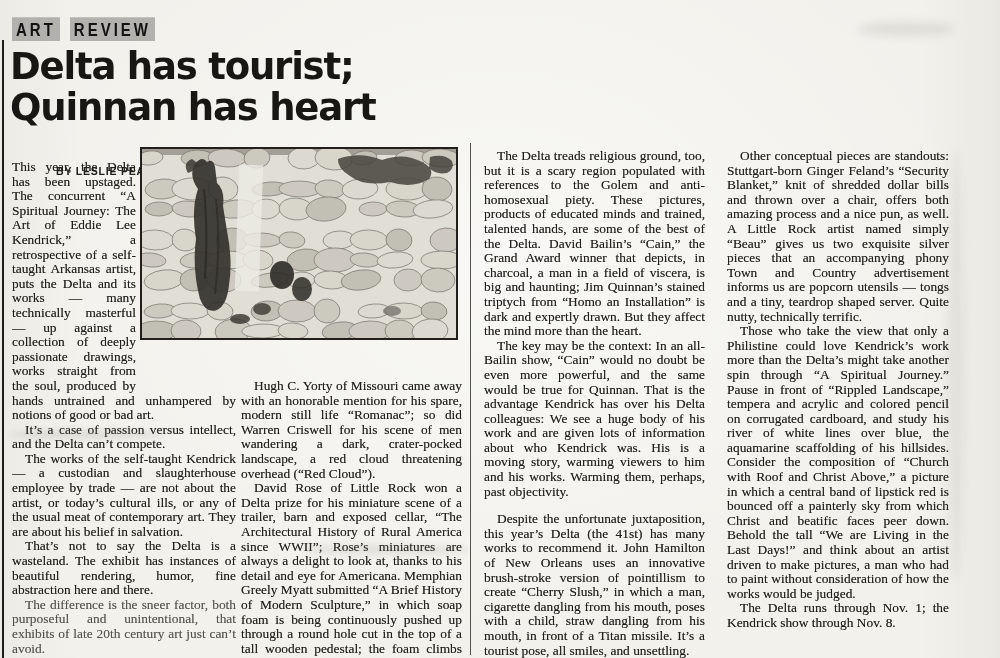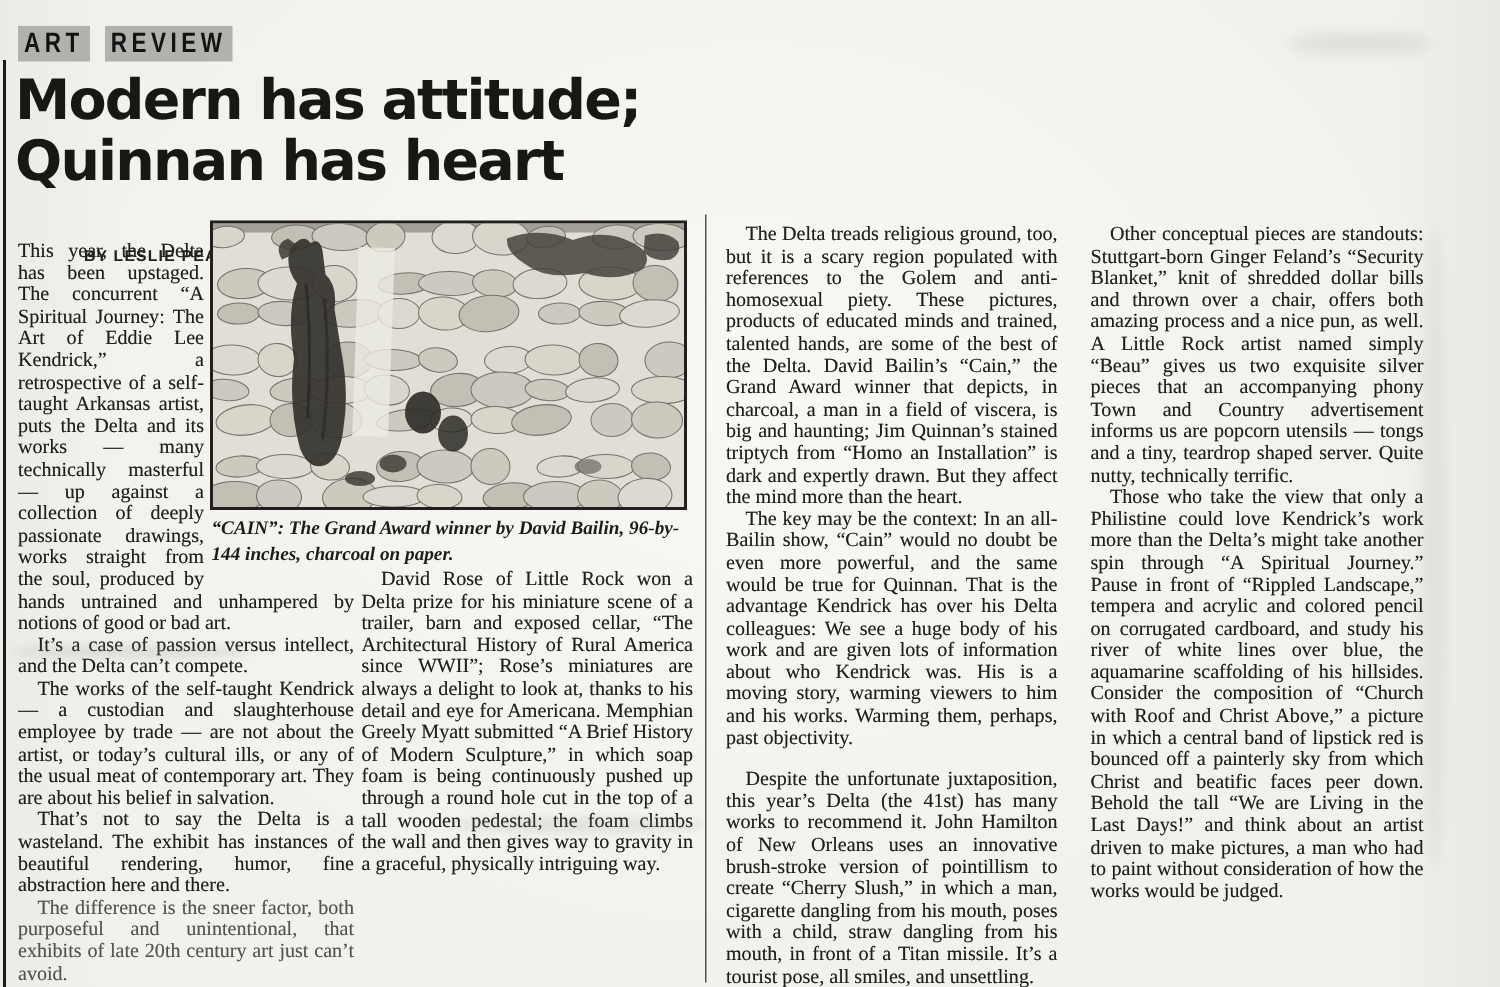--- a/index.html
+++ b/index.html
@@ -65,21 +65,21 @@
 
   <div class="left-rule"></div>
   <div class="v-rule"></div>
 
   <div class="kicker">
     <span class="kicker-word">ART</span>
     <span class="kicker-word">REVIEW</span>
   </div>
 
   <div class="headline">
-    <div>Modern has attitude;</div>
+    <div>Delta has tourist;</div>
     <div>Quinnan has heart</div>
   </div>
 
   <div class="byline">BY LESLIE PEACOCK</div>
 
   <div class="figure-frame">
     <svg id="cain-svg" width="314" height="189" viewBox="0 0 314 189" xmlns="http://www.w3.org/2000/svg">
       <rect x="0" y="0" width="314" height="189" fill="#e1ded5"></rect>
       <rect x="0" y="0" width="314" height="6" fill="#55534c" opacity=".45"></rect>
       <g id="rock-field">
@@ -168,44 +168,45 @@
       <path d="M74,50 Q79,95 73,145" stroke="#23221e" stroke-width="2" fill="none" opacity=".5"></path>
 
       <ellipse cx="140" cy="126" rx="12" ry="14" fill="#2d2b26" opacity=".9"></ellipse>
       <ellipse cx="160" cy="140" rx="10" ry="12" fill="#2d2b26" opacity=".85"></ellipse>
       <ellipse cx="120" cy="160" rx="9" ry="6" fill="#3a3832" opacity=".8"></ellipse>
       <ellipse cx="98" cy="170" rx="10" ry="5" fill="#34322c" opacity=".8"></ellipse>
       <ellipse cx="250" cy="162" rx="9" ry="5" fill="#6b6862" opacity=".7"></ellipse>
     </svg>
   </div>
 
-  <div class="caption">“CAIN”: The Grand Award winner by David Bailin, 96-by-144 inches, charcoal on paper.</div>
 
   <div class="col" id="col1">
     <div class="img-spacer"></div>
     <div>
         <p class="para">This year, the Delta has been upstaged. The concurrent “A Spiritual Journey: The Art of Eddie Lee Kendrick,” a retrospective of a self-taught Arkansas artist, puts the Delta and its works — many technically masterful — up against a collection of deeply passionate drawings, works straight from the soul, produced by hands untrained and unhampered by notions of good or bad art.</p>
         <p class="para">It’s a case of passion versus intellect, and the Delta can’t compete.</p>
         <p class="para">The works of the self-taught Kendrick — a custodian and slaughterhouse employee by trade — are not about the artist, or today’s cultural ills, or any of the usual meat of contemporary art. They are about his belief in salvation.</p>
         <p class="para">That’s not to say the Delta is a wasteland. The exhibit has instances of beautiful rendering, humor, fine abstraction here and there.</p>
         <p class="para">The difference is the sneer factor, both purposeful and unintentional, that exhibits of late 20th century art just can’t avoid.</p>
       </div>
   </div>
 
   <div class="col" id="col2">
+      <p class="para">Hugh C. Yorty of Missouri came away with an honorable mention for his spare, modern still life “Romanac”; so did Warren Criswell for his scene of men wandering a dark, crater-pocked landscape, a red cloud threatening overhead (“Red Cloud”).</p>
       <p class="para">David Rose of Little Rock won a Delta prize for his miniature scene of a trailer, barn and exposed cellar, “The Architectural History of Rural America since WWII”; Rose’s miniatures are always a delight to look at, thanks to his detail and eye for Americana. Memphian Greely Myatt submitted “A Brief History of Modern Sculpture,” in which soap foam is being continuously pushed up through a round hole cut in the top of a tall wooden pedestal; the foam climbs the wall and then gives way to gravity in a graceful, physically intriguing way.</p>
     </div>
   <div class="col" id="col3">
       <p class="para">The Delta treads religious ground, too, but it is a scary region populated with references to the Golem and anti-homosexual piety.  These pictures, products of educated minds and trained, talented hands, are some of the best of the Delta. David Bailin’s “Cain,” the Grand Award winner that depicts, in charcoal, a man in a field of viscera, is big and haunting; Jim Quinnan’s stained triptych from “Homo an Installation” is dark and expertly drawn. But they affect the mind more than the heart.</p>
       <p class="para">The key may be the context: In an all-Bailin show, “Cain” would no doubt be even more powerful, and the same would be true for Quinnan. That is the advantage Kendrick has over his Delta colleagues: We see a huge body of his work and are given lots of  information about who Kendrick was. His is a moving story, warming viewers to him and his works. Warming them, perhaps, past objectivity.</p>
       <p class="para">Despite the unfortunate juxtaposition, this year’s Delta (the 41st) has many works to recommend it. John Hamilton of New Orleans uses an innovative brush-stroke version of pointillism to create “Cherry Slush,” in which a man, cigarette dangling from his mouth, poses with a child, straw dangling from his mouth, in front of a Titan missile. It’s a tourist pose, all smiles, and unsettling.</p>
     </div>
   <div class="col" id="col4">
       <p class="para">Other conceptual pieces are standouts: Stuttgart-born Ginger Feland’s “Security Blanket,” knit of shredded dollar bills and thrown over a chair, offers both amazing process and a nice pun, as well. A Little Rock artist named simply “Beau” gives us two exquisite silver pieces that an accompanying phony Town and Country advertisement informs us are popcorn utensils — tongs and a tiny, teardrop shaped server. Quite nutty, technically terrific.</p>
       <p class="para">Those who take the view that only a Philistine could love Kendrick’s work more than the Delta’s might take another spin through “A Spiritual Journey.” Pause in front of “Rippled Landscape,” tempera and acrylic and colored pencil on corrugated cardboard, and study his river of white lines over blue, the aquamarine scaffolding of his hillsides. Consider the composition of “Church with Roof and Christ Above,” a picture in which a central band of lipstick red is bounced off a painterly sky from which Christ and beatific faces peer down. Behold the tall “We are Living in the Last Days!” and think about an artist driven to make pictures, a man who had to paint without consideration of how the works would be judged.</p>
+      <p class="para">The Delta runs through Nov. 1; the Kendrick show through Nov. 8.</p>
     </div>
 
   <div class="smudge smudge-a"></div>
   <div class="smudge smudge-b"></div>
   <div class="smudge smudge-c"></div>
   <div class="smudge smudge-d"></div>
 
 </div>
 
 </body></html>

